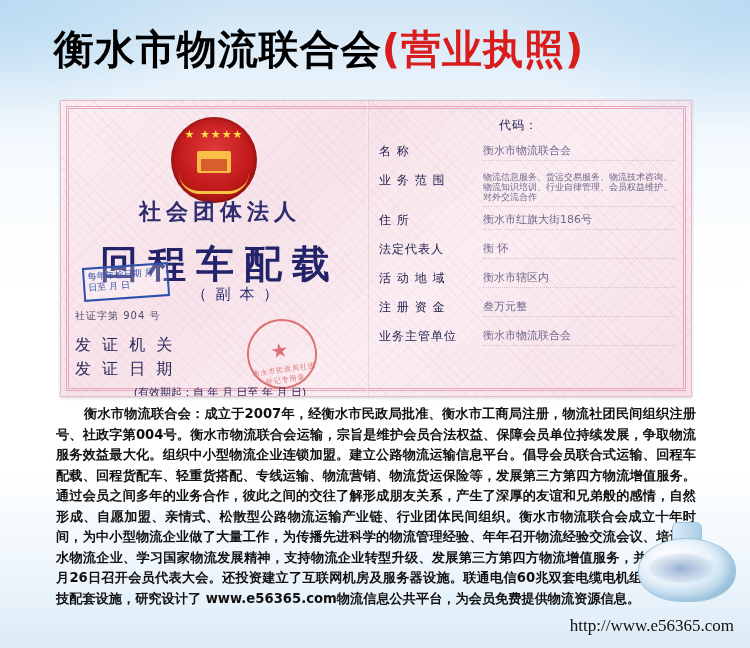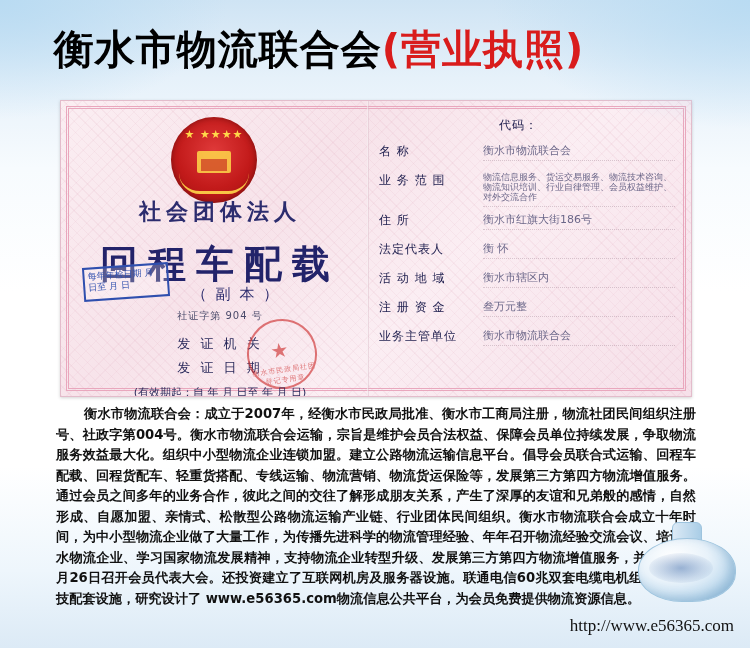--- a/index.html
+++ b/index.html
@@ -189,32 +189,31 @@
     padding: 2px 3px;
     transform: rotate(-4deg);
     background: rgba(255,255,255,0.25);
     box-sizing: border-box;
     overflow: hidden;
   }
   .cert-no {
     position: absolute;
     left: 0; top: 196px;
     width: 290px;
-    text-align: center;
     font-size: 10px;
     color: #4a4a6a;
     letter-spacing: 1px;
   }
   .left-row {
     position: absolute;
     width: 290px;
-    font-size: 13px;
+    font-size: 16px;
     color: #2b2b5c;
     letter-spacing: 3px;
-    text-align: center;
+    text-align: left;
   }
   .left-row.r1 { top: 222px; }
   .left-row.r2 { top: 246px; }
   .left-foot {
     position: absolute;
     left: 0; top: 272px;
     width: 290px;
     text-align: center;
     font-size: 11px;
     color: #2b2b5c;

